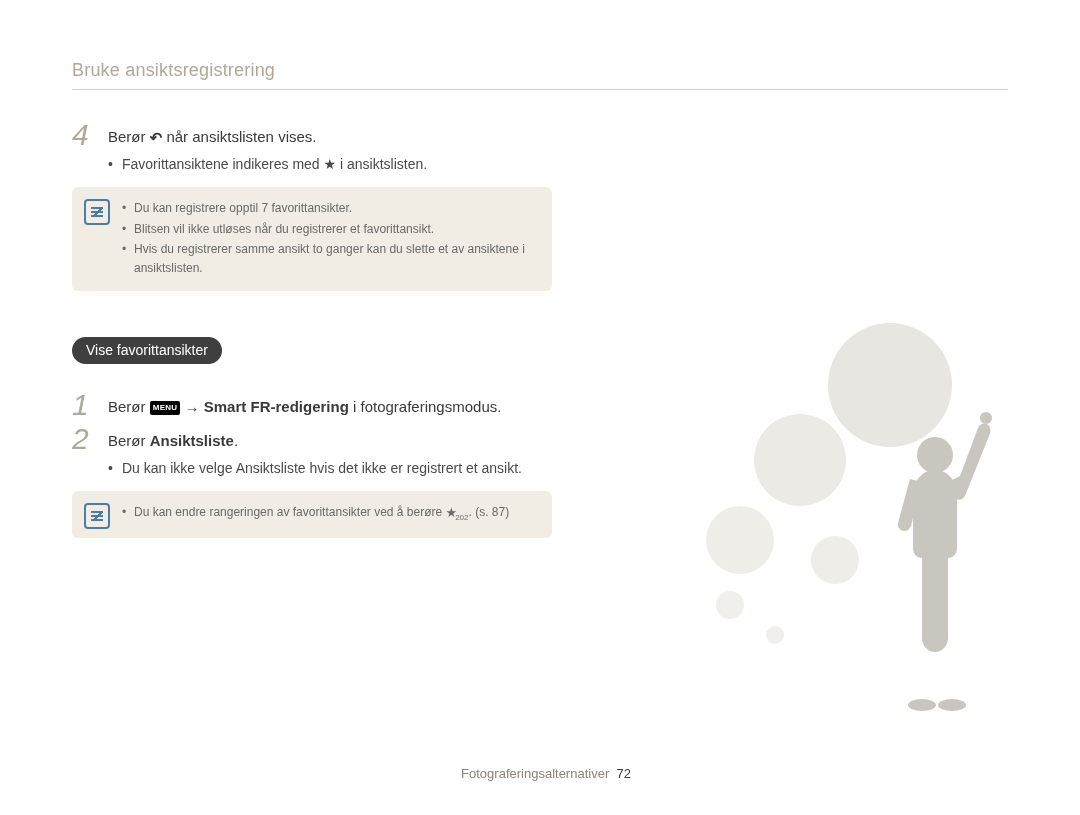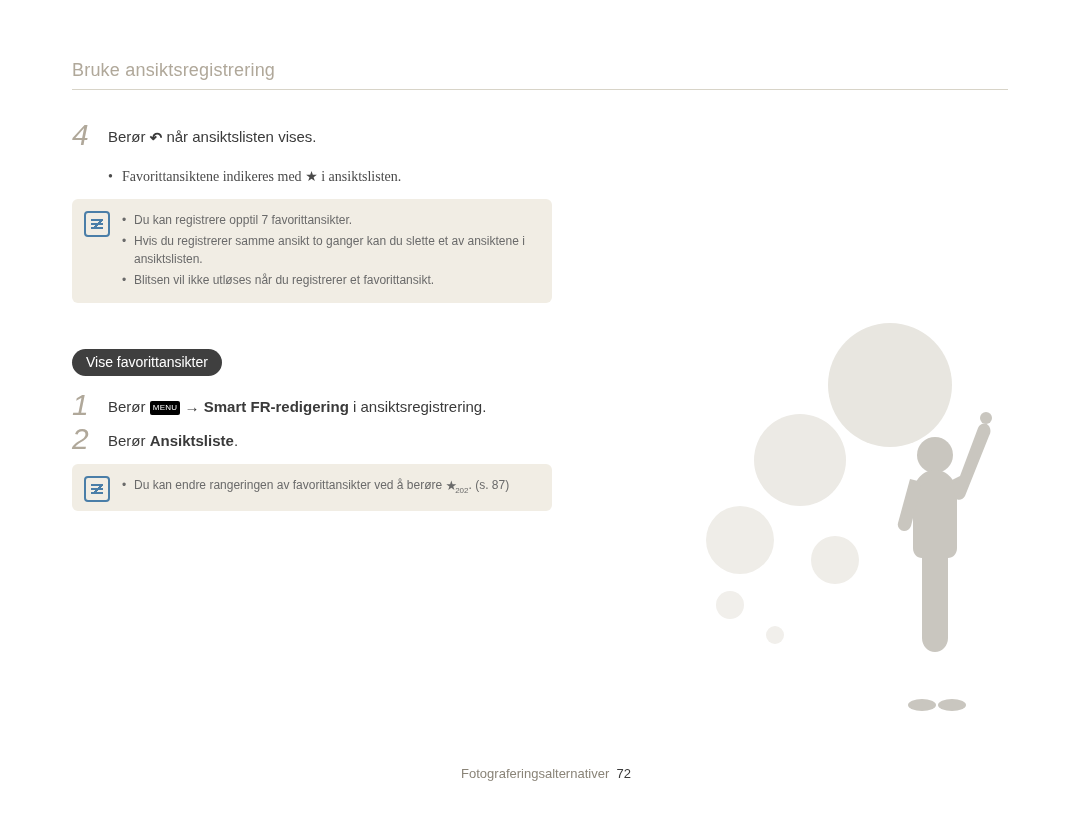--- a/index.html
+++ b/index.html
@@ -47,24 +47,23 @@
   }
   .step-body {
     font-size: 15px;
     color: #3a3a3a;
     line-height: 1.5;
     padding-top: 6px;
     text-align: center;
   }
   .step-body .bold { font-weight: 700; }
   .bullets {
-    margin: 16px 0 12px 36px;
+    margin: 4px 0 12px 36px;
     padding: 0;
     list-style: none;
-    font-family: Liberation Serif, serif;
   }
   .bullets li {
     position: relative;
     padding-left: 14px;
     font-size: 14px;
     color: #4a4a4a;
     line-height: 1.5;
     margin-bottom: 2px;
   }
   .bullets li::before {
@@ -116,35 +115,35 @@
     position: absolute;
     left: 0;
   }
   .section-pill {
     display: inline-block;
     background: #3f3f3f;
     color: #fff;
     font-size: 14px;
     padding: 5px 14px 6px 14px;
     border-radius: 14px;
-    margin: 22px 0 14px 0;
+    margin: 22px 0 26px 0;
   }
   .inline-icon {
     display: inline-block;
     vertical-align: middle;
   }
   .icon-back {
     font-weight: bold;
   }
   .menu-chip {
     display: inline-block;
     background: #000;
     color: #fff;
     font-size: 8px;
-    font-weight: normal;
+    font-weight: bold;
     padding: 3px 3px;
     border-radius: 2px;
     vertical-align: middle;
     line-height: 1;
     letter-spacing: 0.3px;
   }
   .star-small {
     font-size: 13px;
     vertical-align: middle;
   }
@@ -194,43 +193,48 @@
       <li>
         <span>Favorittansiktene indikeres med </span><span>★</span><span> i ansiktslisten.</span>
       </li>
     </ul>
 
     
     <div class="note-box">
       <span class="note-icon"></span>
       <ul>
         <li>Du kan registrere opptil 7 favorittansikter.</li>
+        <li>Blitsen vil ikke utløses når du registrerer et favorittansikt.</li>
         <li>Hvis du registrerer samme ansikt to ganger kan du slette et av ansiktene i ansiktslisten.</li>
-        <li>Blitsen vil ikke utløses når du registrerer et favorittansikt.</li>
       </ul>
     </div>
 
     
     <div class="section-pill">Vise favorittansikter</div>
 
     
     <div class="step">
       <div class="step-num">1</div>
       <div class="step-body">
-        <span>Berør </span><span class="menu-chip">MENU</span><span> → </span><span class="bold">Smart FR-redigering</span><span> i ansiktsregistrering.</span>
+        <span>Berør </span><span class="menu-chip">MENU</span><span> → </span><span class="bold">Smart FR-redigering</span><span> i fotograferingsmodus.</span>
       </div>
     </div>
 
     
     <div class="step">
       <div class="step-num">2</div>
       <div class="step-body">
         <span>Berør </span><span class="bold">Ansiktsliste</span><span>.</span>
       </div>
     </div>
+    <ul class="bullets">
+      <li>
+        <span>Du kan ikke velge </span><span class="bold">Ansiktsliste</span><span> hvis det ikke er registrert et ansikt.</span>
+      </li>
+    </ul>
 
     
     <div class="note-box">
       <span class="note-icon"></span>
       <ul>
         <li>
           <span>Du kan endre rangeringen av favorittansikter ved å berøre </span><span class="star-small">★</span><span class="tiny-sub">202</span><span>. (s. 87)</span>
         </li>
       </ul>
     </div>

